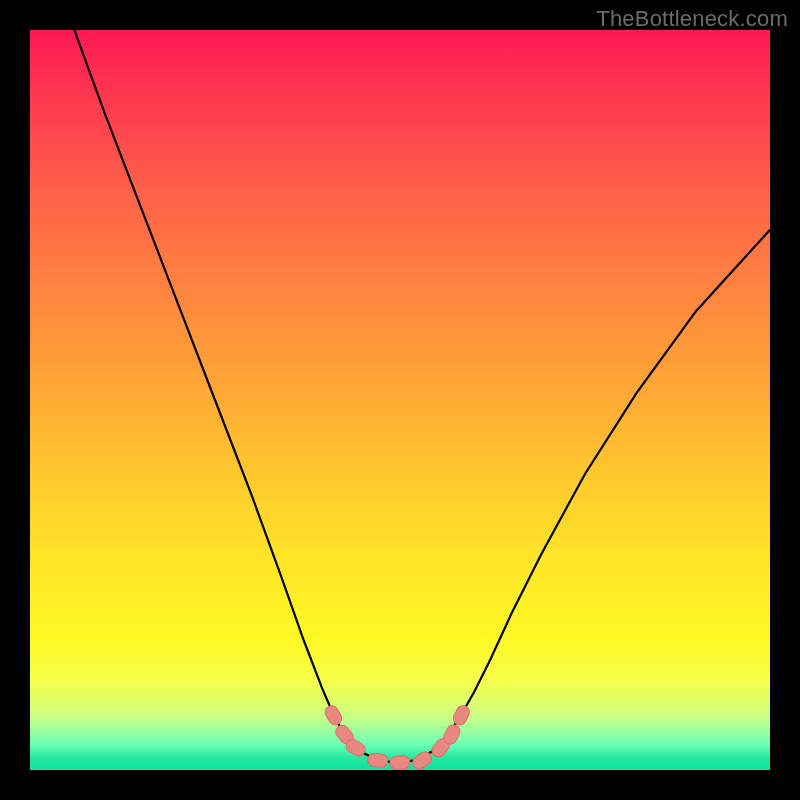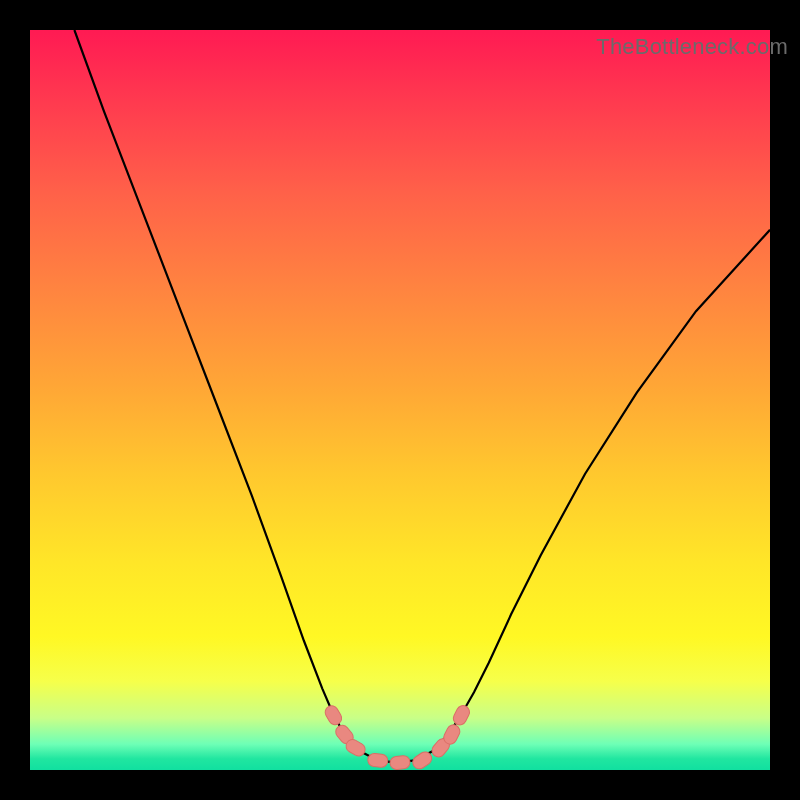--- a/index.html
+++ b/index.html
@@ -13,21 +13,20 @@
   }
   .watermark {
     position: absolute;
     top: 6px;
     right: 12px;
     color: #6b6b6b;
     font-size: 22px;
     font-weight: 400;
     letter-spacing: 0.2px;
     z-index: 10;
-    margin-top: 28px;
   }
   .plot-area {
     position: absolute;
     left: 30px;
     top: 30px;
     width: 740px;
     height: 740px;
   }
   .gradient-bg {
     position: absolute;

